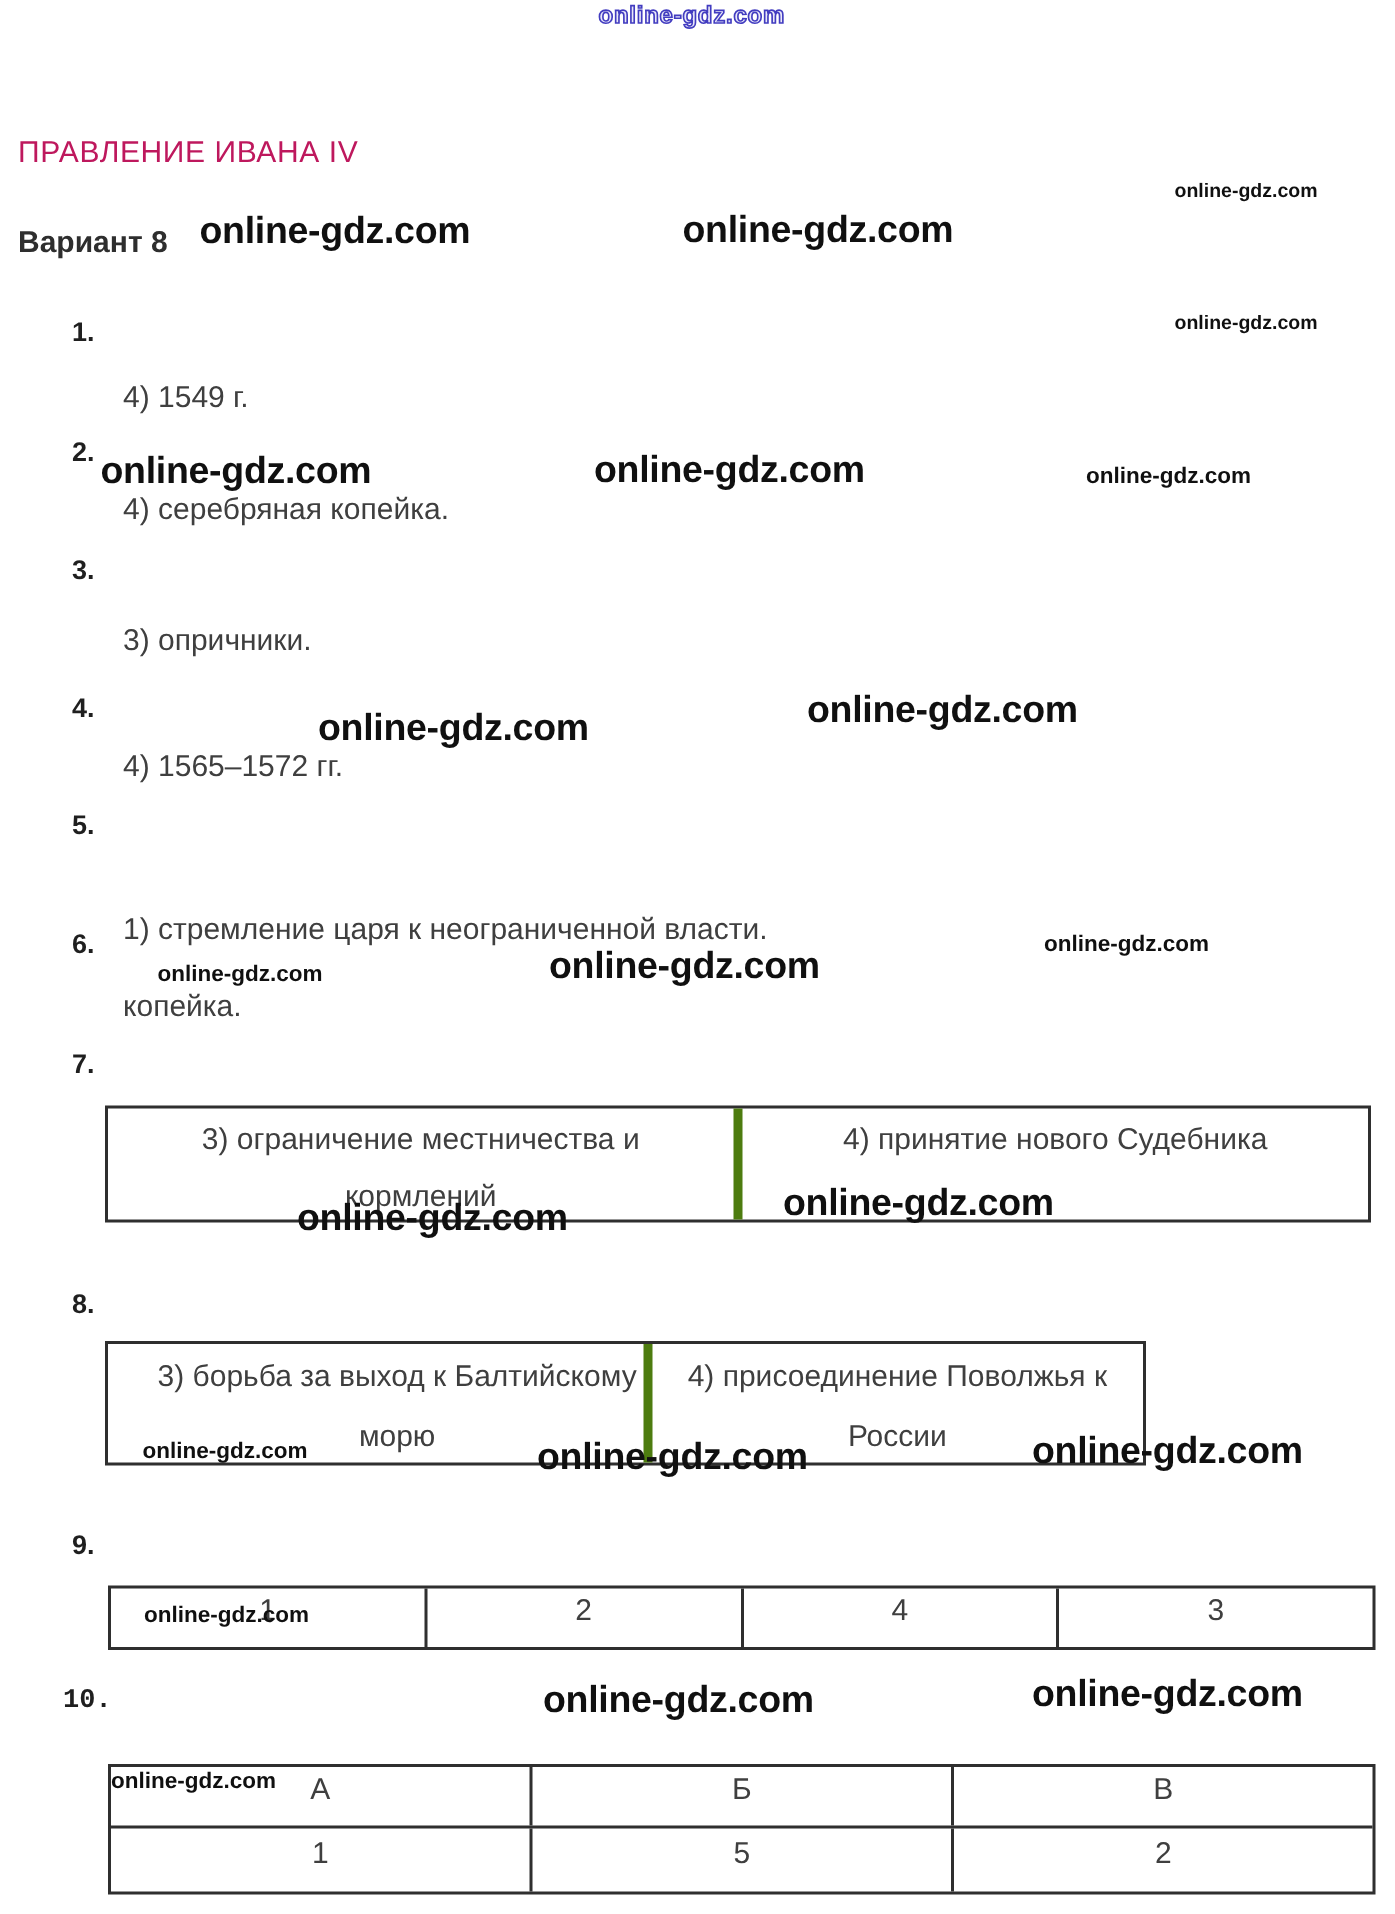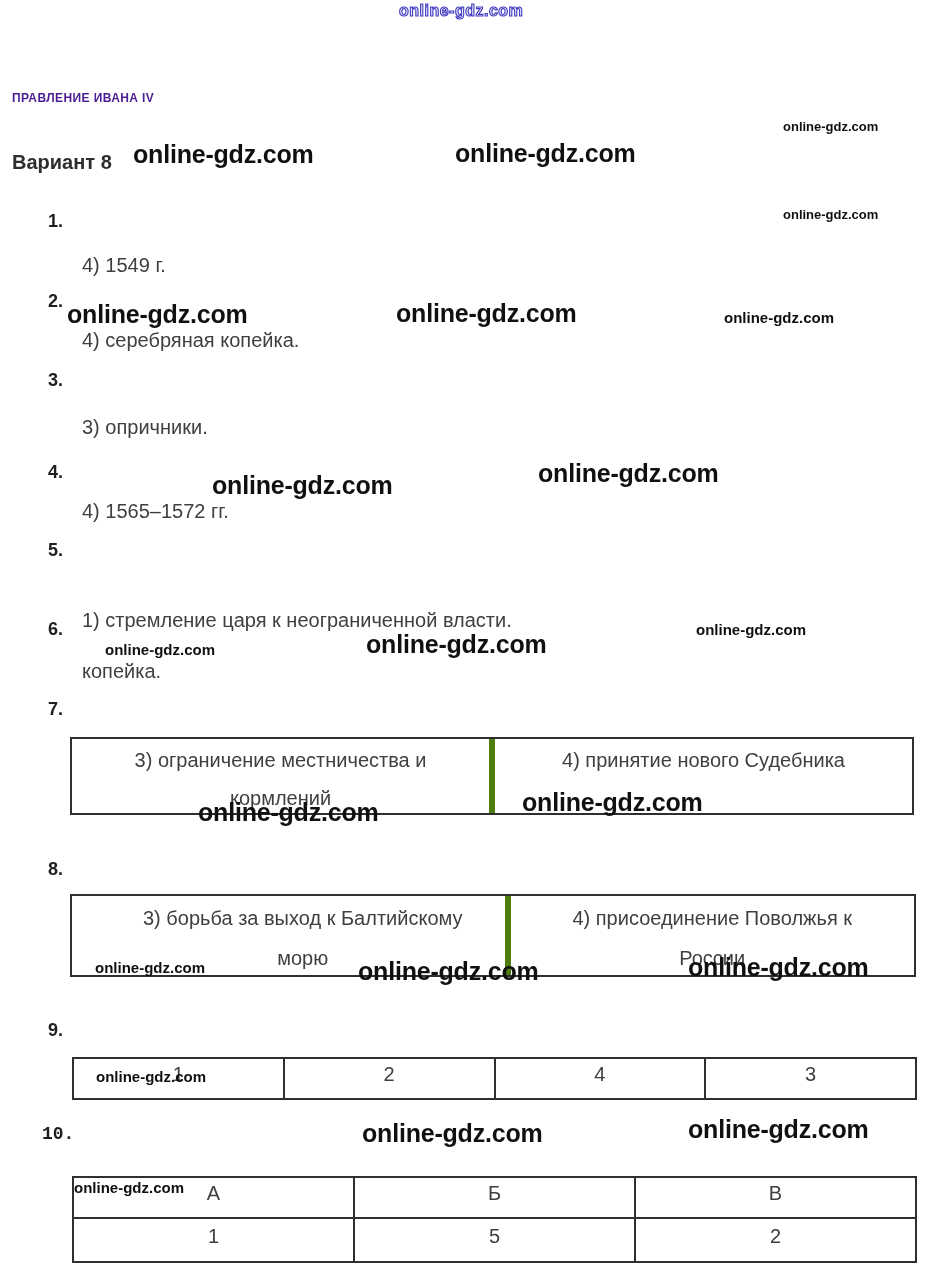--- a/index.html
+++ b/index.html
@@ -7,21 +7,21 @@
     position:relative;
     width:930px;
     height:1276px;
     background:#ffffff;
     font-family:"Liberation Sans","DejaVu Sans",sans-serif;
     overflow:hidden;
   }
   .abs{position:absolute;white-space:nowrap;}
   
   .h-worksheet{font-size:22px;font-weight:400;color:#3d3d3d;letter-spacing:0.6px;}
-  .h-topic{font-size:12px;font-weight:700;color:#4c1d95;letter-spacing:0.4px;}
+  .h-topic{font-size:20px;font-weight:400;color:#be185d;letter-spacing:0.4px;}
   .h-variant{font-size:20px;font-weight:600;color:#2e2e2e;}
   
   .q-num{font-size:18px;font-weight:700;color:#1f1f1f;}
   .q-ans{font-size:20px;font-weight:400;color:#3f3f3f;}
   
   .wm-outline{
     font-size:16px;font-weight:700;letter-spacing:0.5px;
     color:#e9e8f8;-webkit-text-stroke:1.1px #423cc0;text-stroke:1.1px #423cc0;
   }
   .wm-large{font-size:25px;font-weight:600;color:#101010;letter-spacing:-0.2px;}
@@ -91,21 +91,21 @@
       <div class="wrap" style="max-width:330px;white-space:normal;">3) ограничение местничества и кормлений</div>
     </div>
     <div class="cell">
       <div class="wrap" style="max-width:360px;white-space:normal;">4) принятие нового Судебника</div>
     </div>
   </div>
   <span class="abs wm-large" style="left:198px;top:798px;">online-gdz.com</span>
   <span class="abs wm-large" style="left:522px;top:788px;">online-gdz.com</span>
 
   <span class="abs q-num" style="left:48px;top:859px;">8.</span>
-  <div class="tbl" style="left:70px;top:894px;width:846px;height:83px;padding-left:29px;">
+  <div class="tbl" style="left:70px;top:894px;width:694px;height:83px;padding-left:29px;">
     <div class="cell">
       <div class="wrap" style="max-width:320px;white-space:normal;line-height:40px;">3) борьба за выход к Балтийскому морю</div>
     </div>
     <div class="cell">
       <div class="wrap" style="max-width:290px;white-space:normal;line-height:40px;">4) присоединение Поволжья к России</div>
     </div>
   </div>
   <span class="abs wm-small" style="left:95px;top:959px;">online-gdz.com</span>
   <span class="abs wm-large" style="left:358px;top:957px;">online-gdz.com</span>
   <span class="abs wm-large" style="left:688px;top:953px;">online-gdz.com</span>

